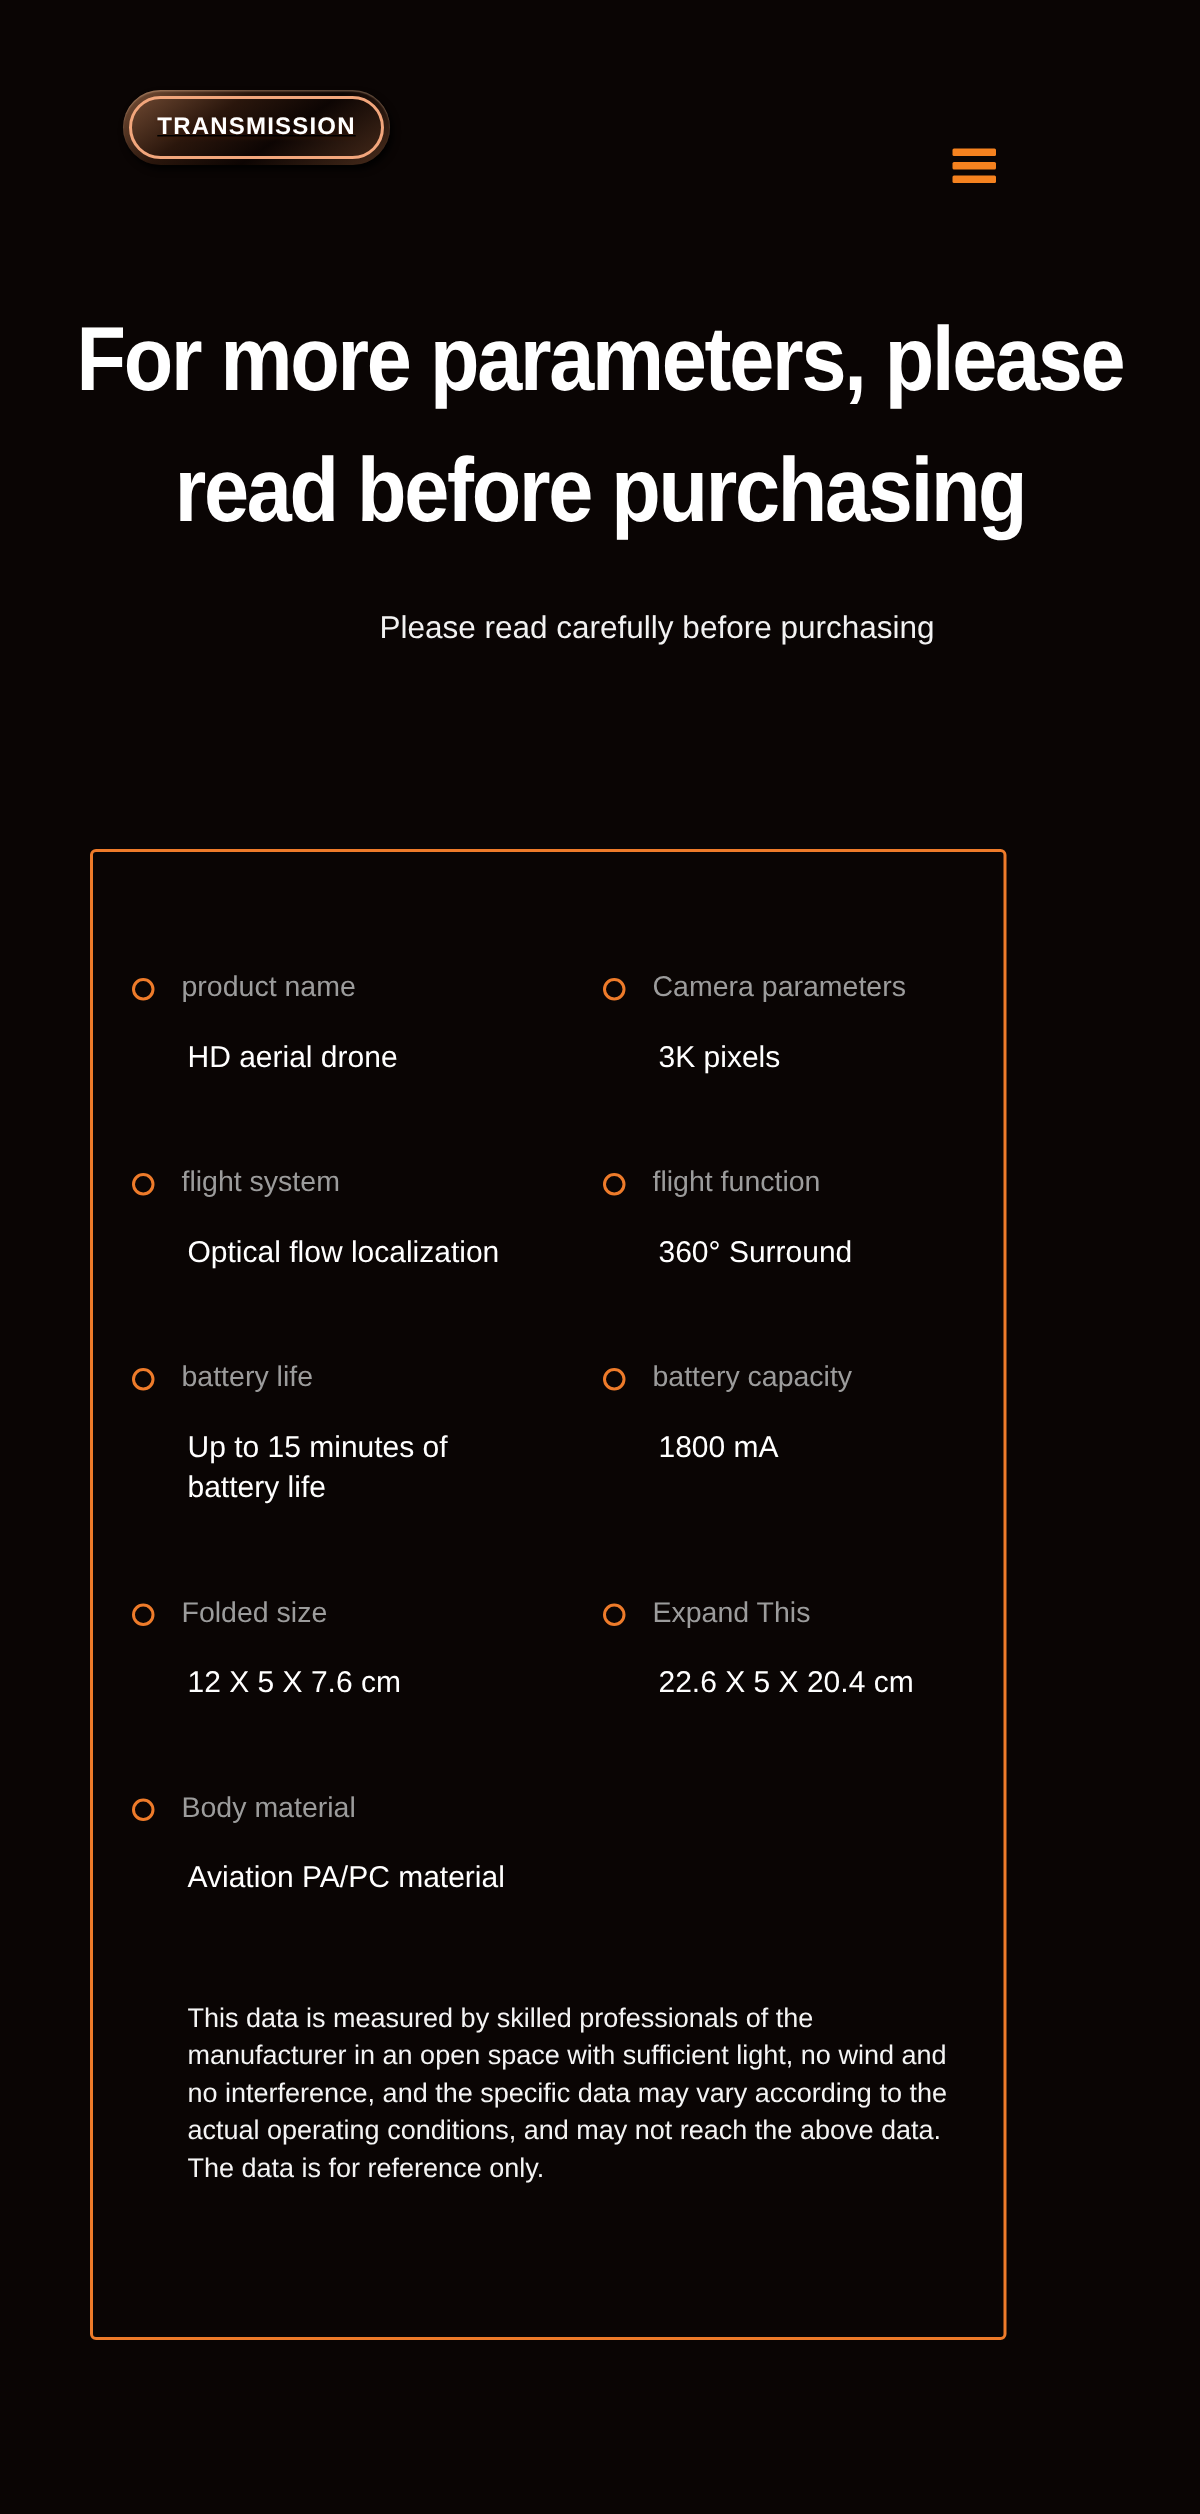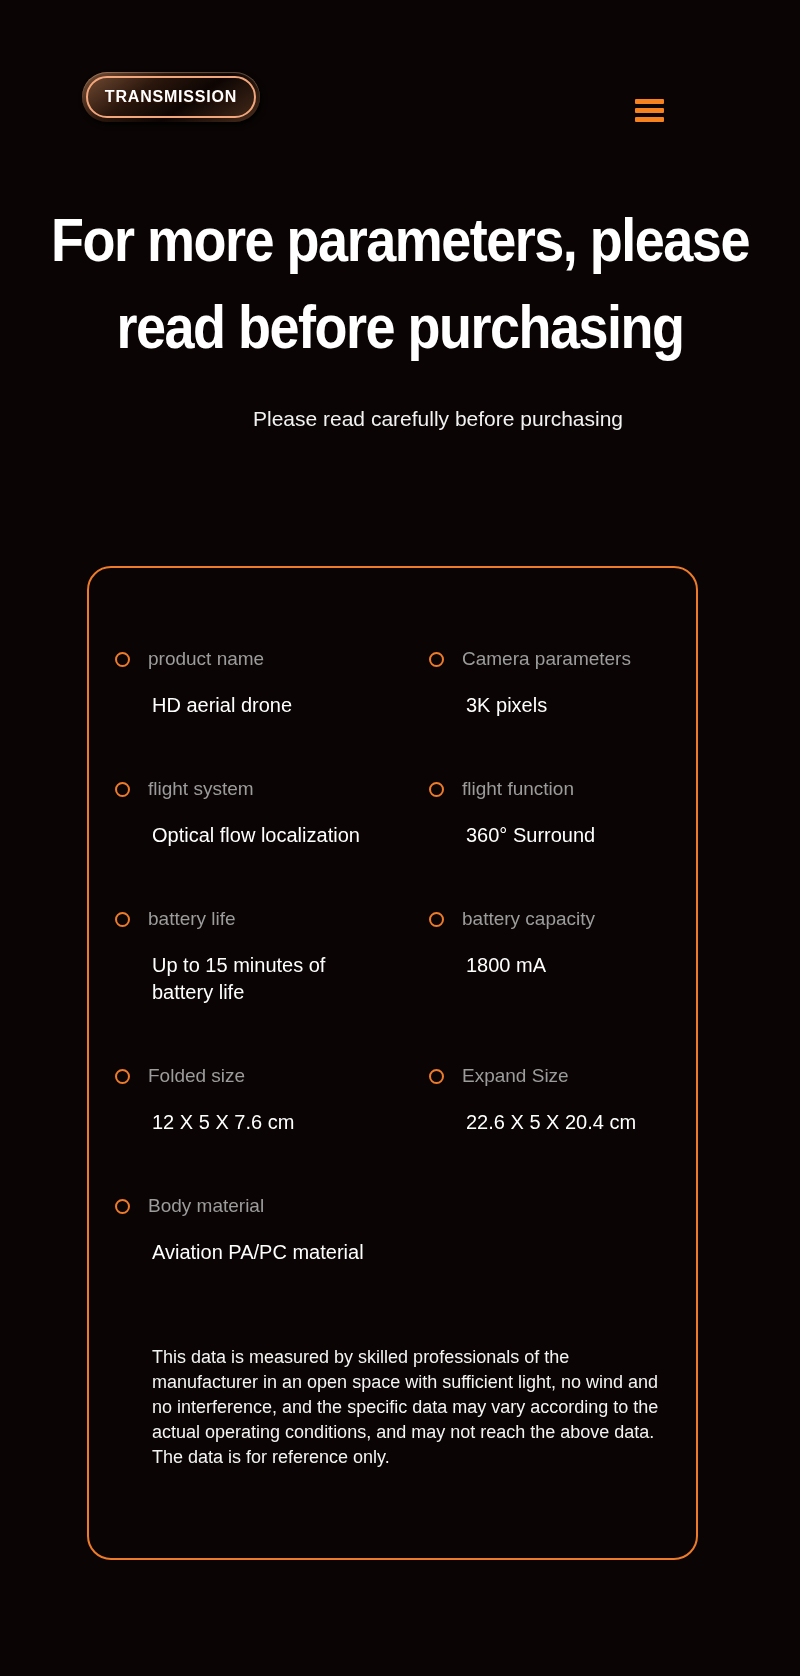--- a/index.html
+++ b/index.html
@@ -8,26 +8,27 @@
     height: 1676px;
     background: #0a0504;
     font-family: "Liberation Sans", sans-serif;
     position: relative;
     overflow: hidden;
   }
 
   
   .badge-outer {
     position: absolute;
-    left: 82px; top: 72px;
+    left: 82px; top: 60px;
     width: 178px; height: 50px;
     border-radius: 26px;
     padding: 4px;
     background: linear-gradient(145deg, #7a5138 0%, #2a160c 35%, #0d0503 60%, #4a2d1c 100%);
     box-shadow: 2px 3px 5px rgba(0,0,0,0.9), inset 0 1px 1px rgba(255,210,170,0.35);
+    text-decoration: underline;
   }
   .badge-inner {
     width: 100%; height: 100%;
     border-radius: 21px;
     border: 2px solid #f2a67c;
     background:
       linear-gradient(115deg, rgba(255,255,255,0.28) 0%, rgba(255,255,255,0.05) 38%, rgba(255,255,255,0) 55%),
       linear-gradient(180deg, #d0steel 0%, #c66f3e 0%, #c06537 48%, #9c4c20 100%);
     display: flex; align-items: center; justify-content: center;
     color: #ffffff;
@@ -66,24 +67,24 @@
     text-align: center;
     color: #f2f2f2;
     font-size: 21px;
     font-weight: 400;
     margin-left: 38px;
   }
 
   
   .spec-box {
     position: absolute;
-    left: 87px; top: 566px;
+    left: 60px; top: 566px;
     width: 611px; height: 994px;
     border: 2px solid #ee7b2a;
-    border-radius: 24px;
+    border-radius: 4px;
     padding: 80px 30px 12px 26px;
   }
   .spec-grid {
     display: grid;
     grid-template-columns: 314px 1fr;
     row-gap: 59px;
   }
   .spec-item { }
   .spec-item.full { grid-column: 1 / -1; }
   .spec-head { display: flex; align-items: center; }
@@ -104,21 +105,21 @@
     line-height: 27px;
     margin-left: 37px;
     margin-top: 22px;
   }
   .spec-value.narrow { max-width: 198px; }
   .spec-note {
     color: #f4f4f4;
     font-size: 18px;
     line-height: 25px;
     margin-left: 37px;
-    margin-top: 20px;
+    margin-top: 8px;
     max-width: 512px;
   }
 </style>
 </head>
 <body>
 
 <div class="badge-outer">
   <div class="badge-inner">TRANSMISSION</div>
 </div>
 
@@ -189,21 +190,21 @@
       <div class="spec-head">
         <span class="ring"></span>
         <span class="spec-label">Folded size</span>
       </div>
       <div class="spec-value">12 X 5 X 7.6 cm</div>
     </div>
 
     <div class="spec-item">
       <div class="spec-head">
         <span class="ring"></span>
-        <span class="spec-label">Expand Size</span>
+        <span class="spec-label">Expand This</span>
       </div>
       <div class="spec-value">22.6 X 5 X 20.4 cm</div>
     </div>
 
     <div class="spec-item full">
       <div class="spec-head">
         <span class="ring"></span>
         <span class="spec-label">Body material</span>
       </div>
       <div class="spec-value">Aviation PA/PC material</div>

